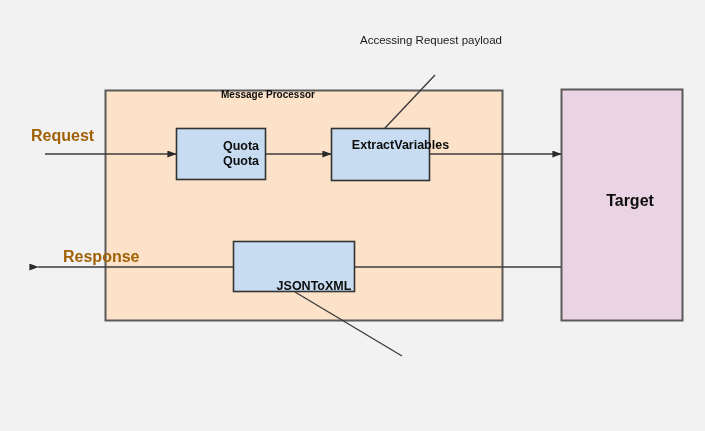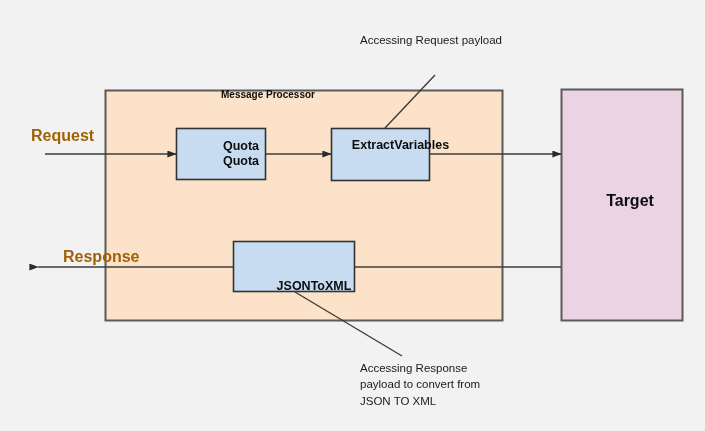--- a/index.html
+++ b/index.html
@@ -131,19 +131,14 @@
     <span>JSONToXML</span>
   </div>
 
   <div class="edge-label req-label">Request</div>
   <div class="edge-label res-label">Response</div>
 
   <div class="annotation ann-top">
     <div>Accessing Request payload</div>
   </div>
 
-  <div class="annotation ann-bottom">
-    <div>Accessing Response</div>
-    <div>payload to convert from</div>
-    <div>JSON TO XML</div>
-  </div>
 
 </div>
 
 </body></html>

